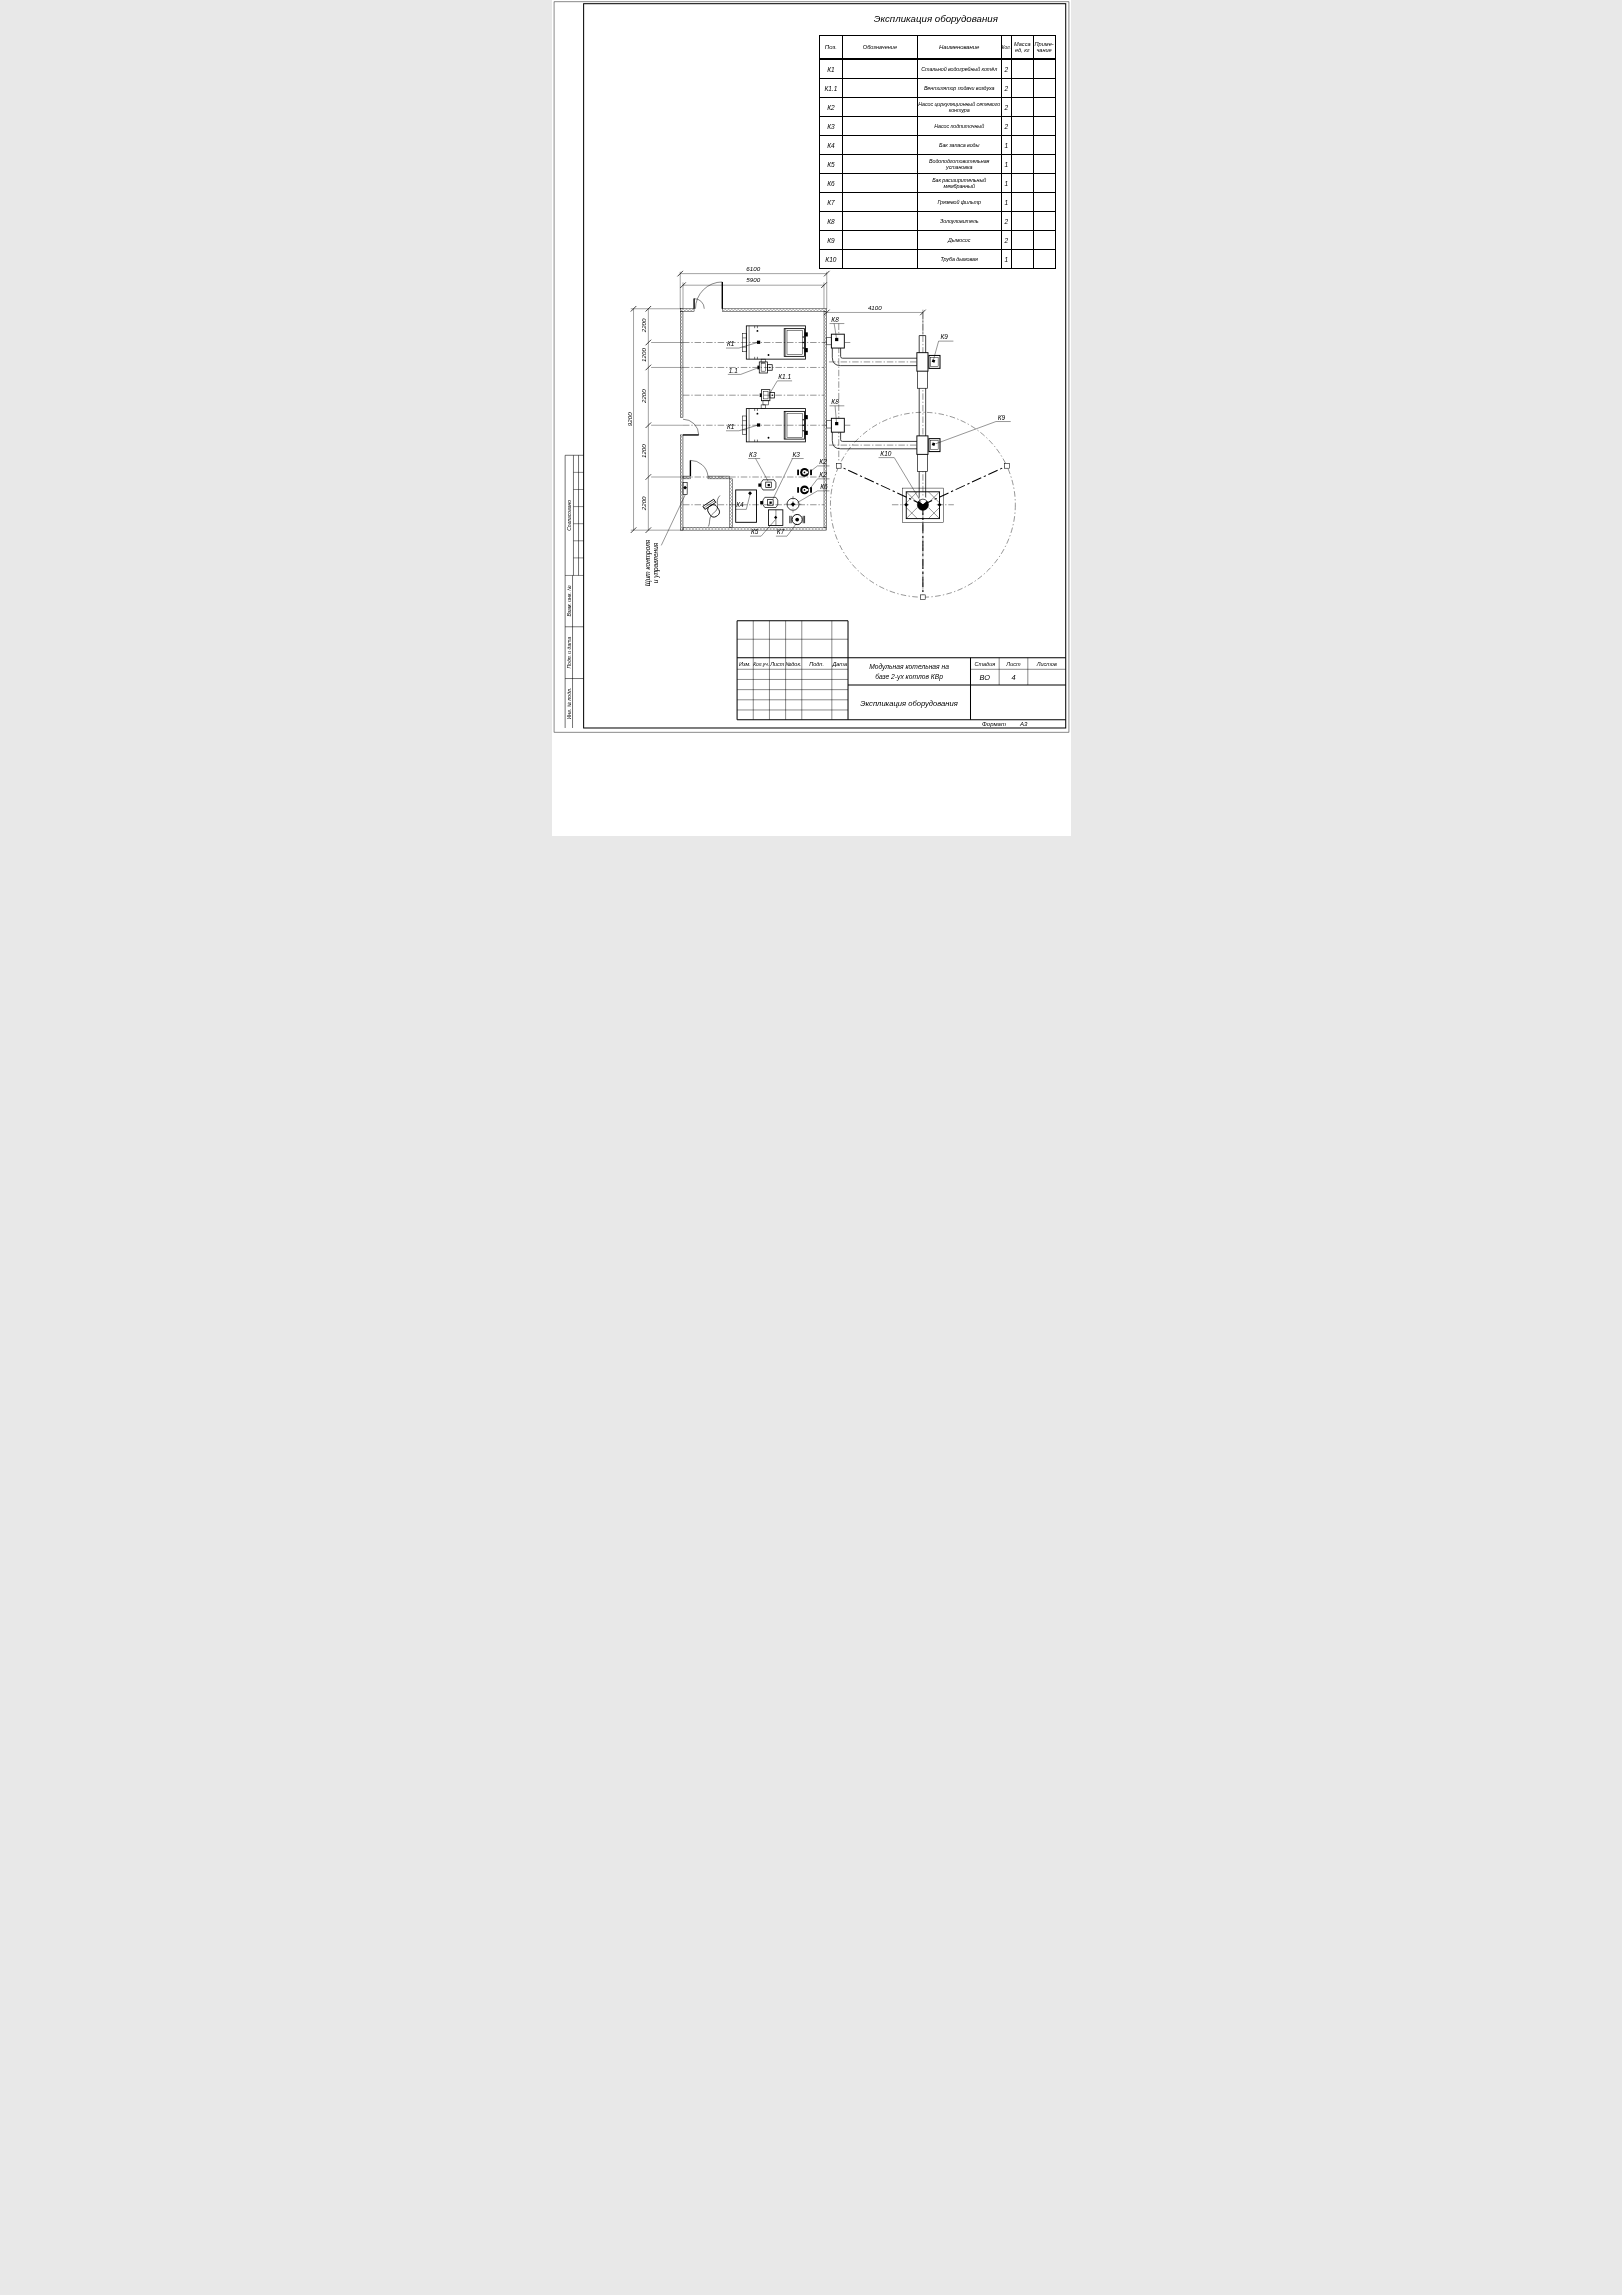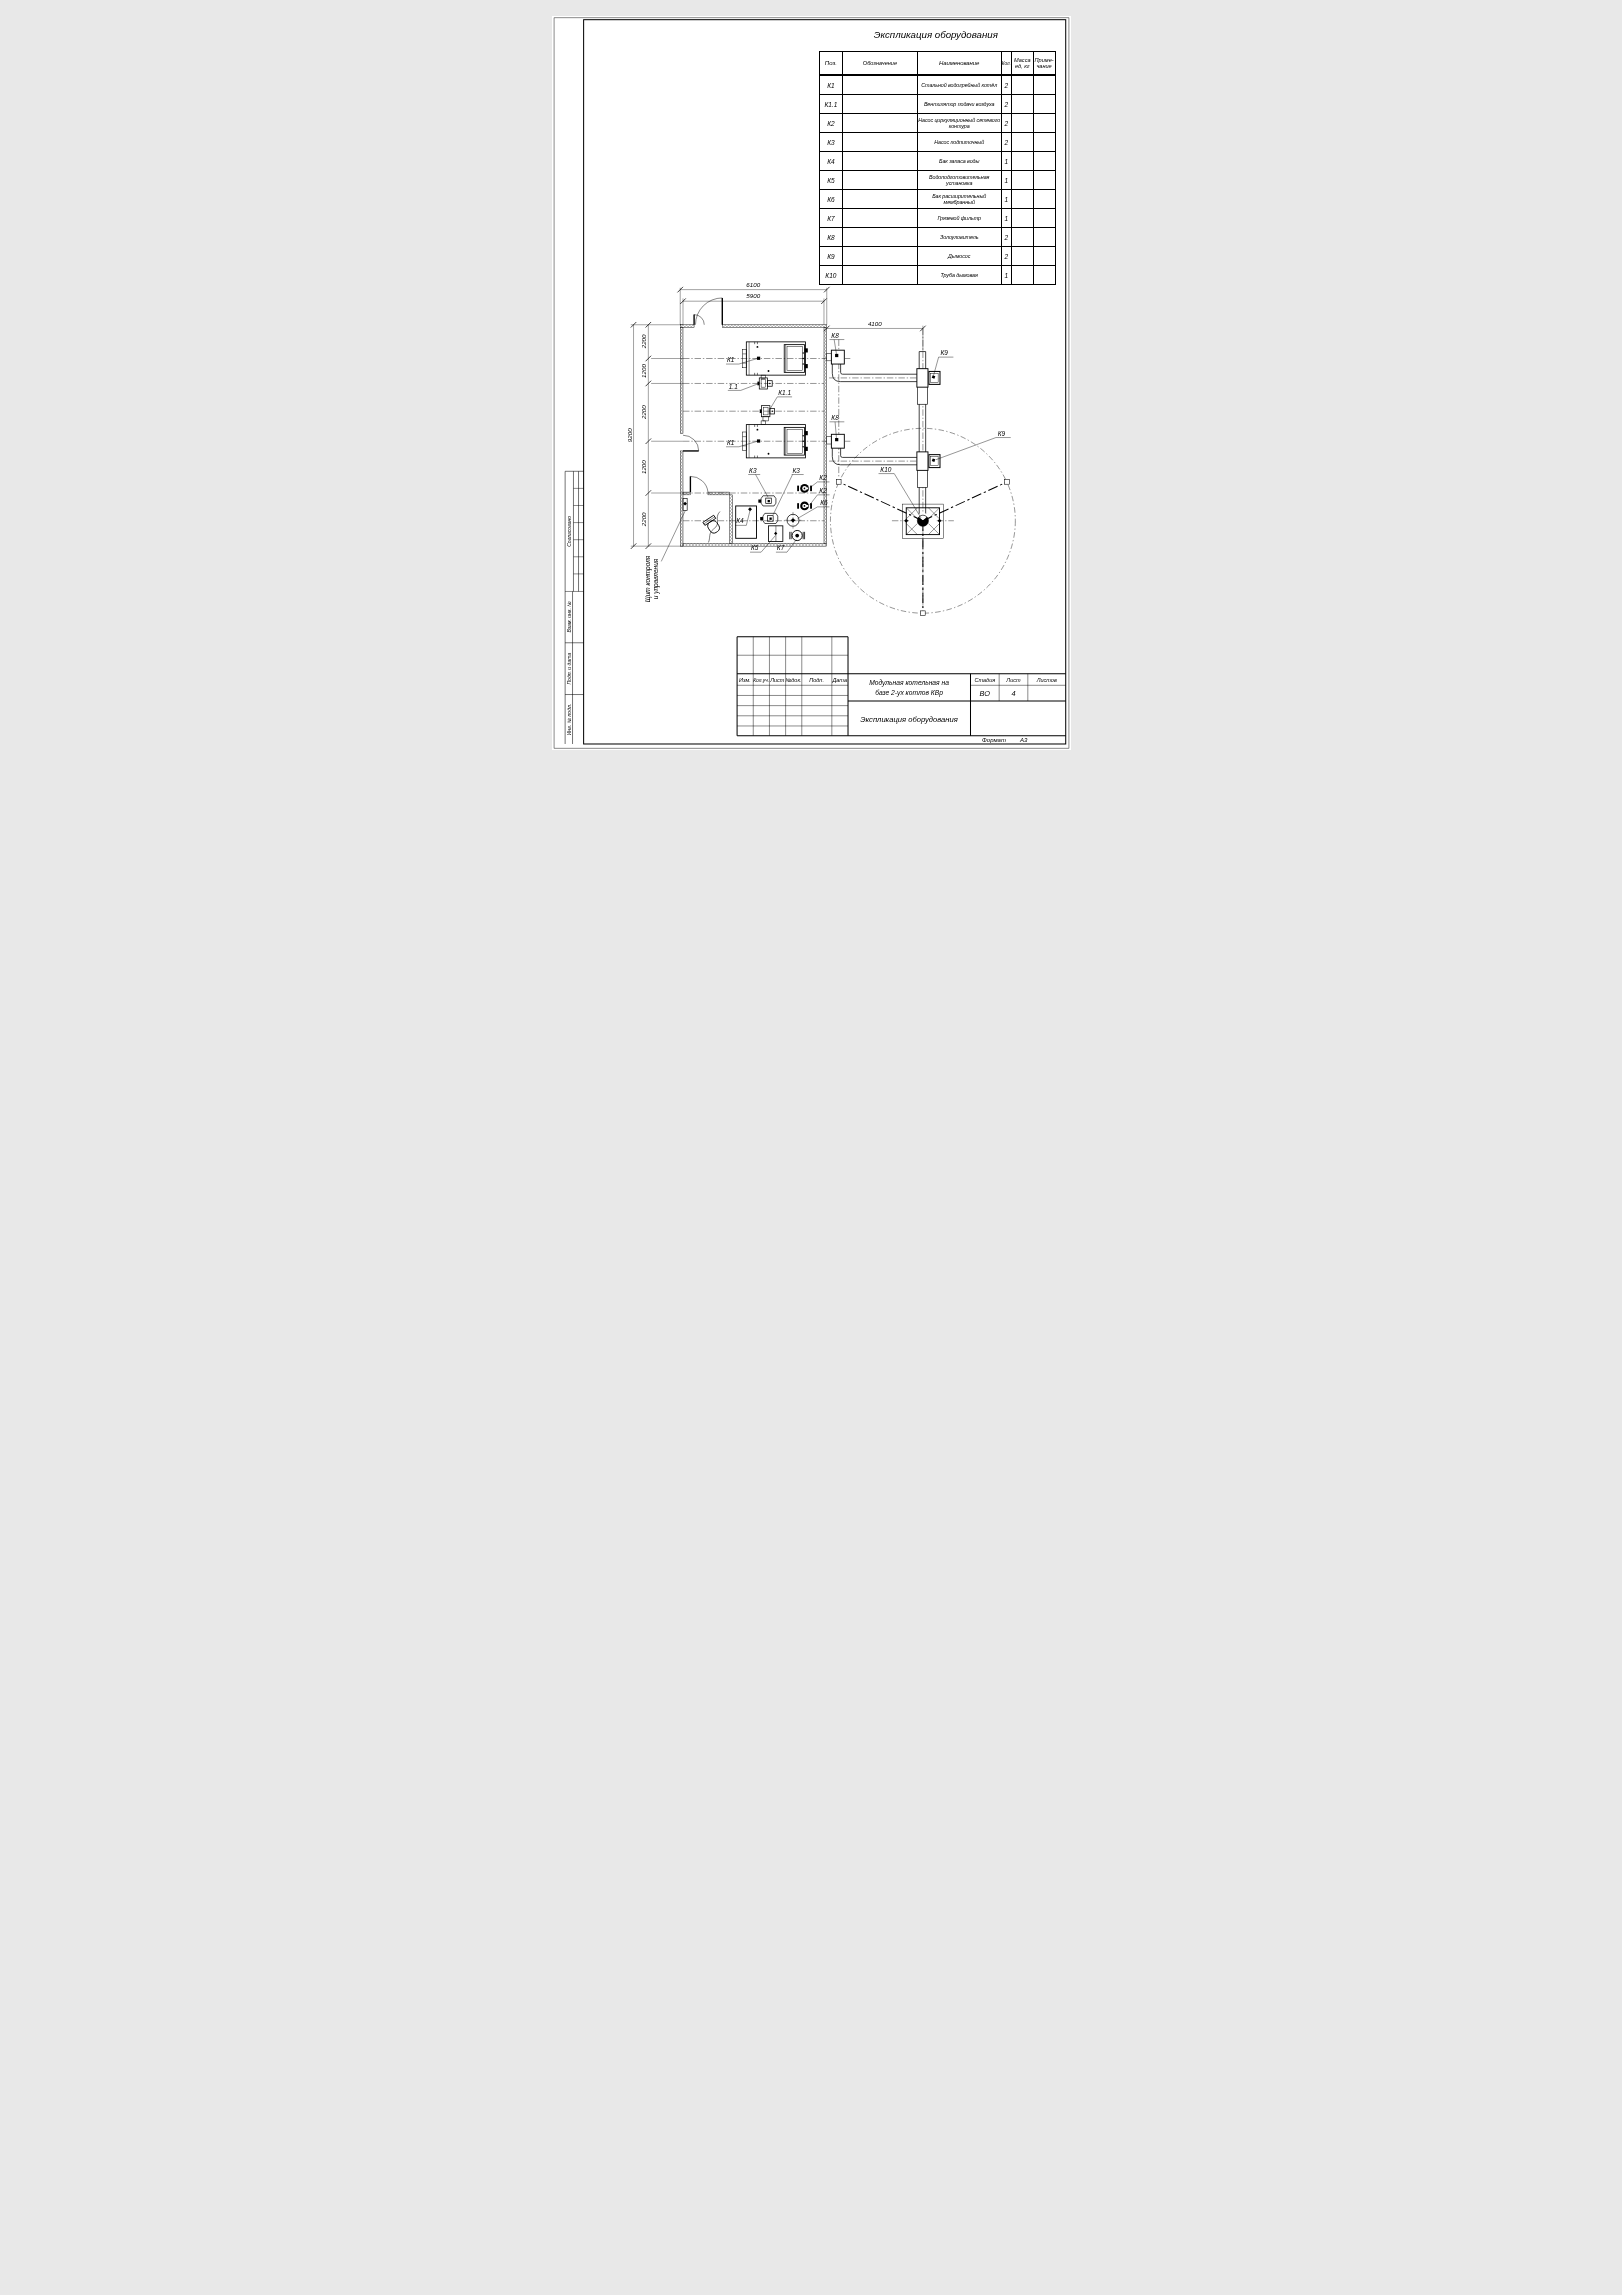--- a/index.html
+++ b/index.html
@@ -1,16 +1,16 @@
 <!DOCTYPE html>
 <html style="font-size:7.4px"><head>
 <meta charset="utf-8">
 <style>
   html,body{margin:0;padding:0;background:#e8e8e8;}
-  .sheet{position:relative;width:519px;height:734px;background:#ffffff;margin:16px auto;
+  .sheet{position:relative;width:519px;height:836px;background:#ffffff;margin:0 auto;
          font-family:"Liberation Sans",sans-serif;color:#000;overflow:hidden;}
   svg{position:absolute;left:0;top:0;}
   svg text{font-family:"Liberation Sans",sans-serif;font-style:italic;fill:#000;}
   .t-lbl{font-size:14px;}
   .t-dim{font-size:13.5px;}
   .t-dimv{font-size:13.5px;}
   .t-side{font-size:11px;}
   .t-tb{font-size:12px;}
   .t-tbs{font-size:10.5px;}
   .t-obj{font-size:14.5px;}

